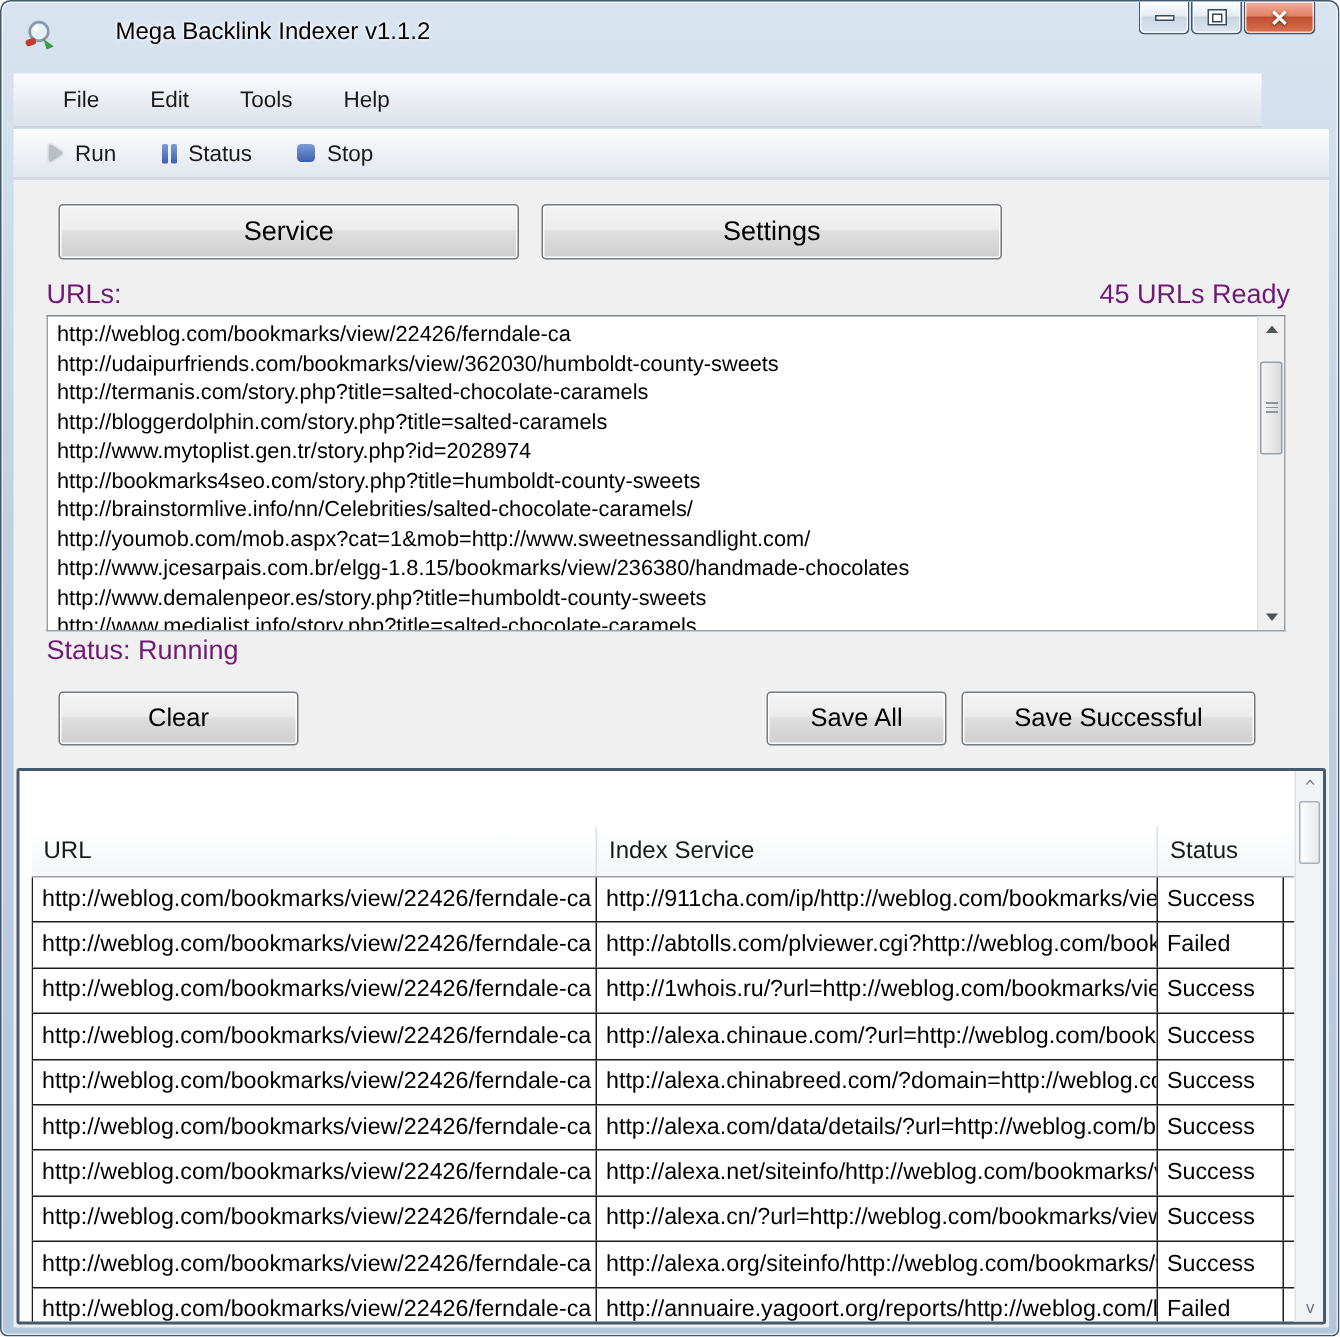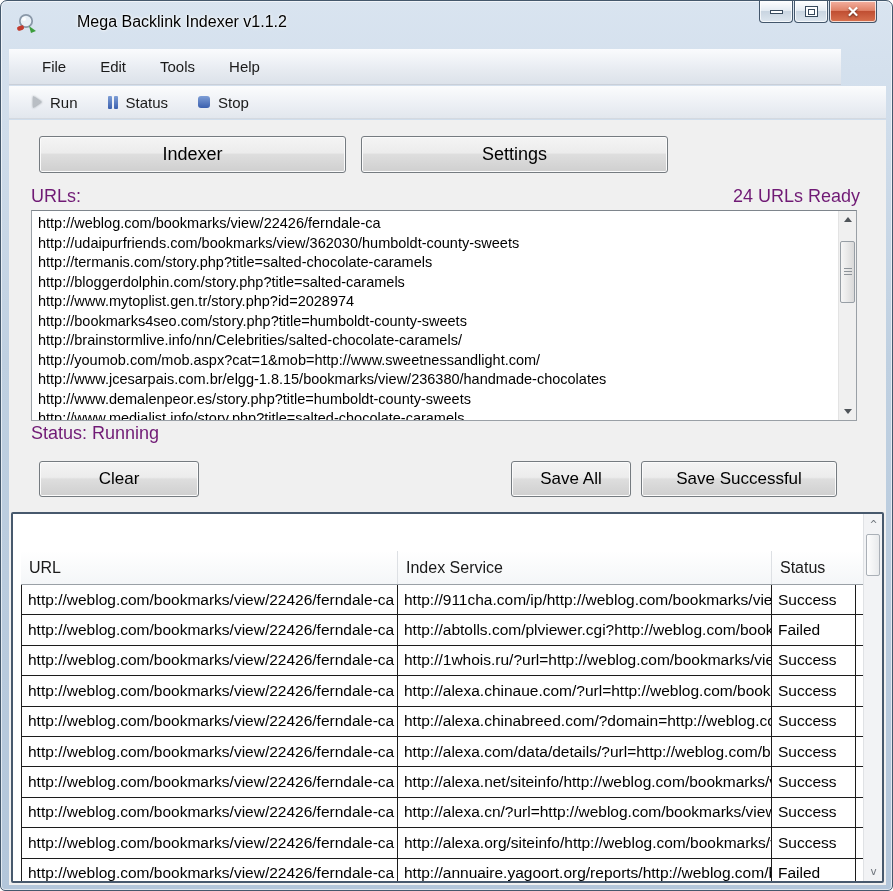--- a/index.html
+++ b/index.html
@@ -192,25 +192,25 @@
       <span>Status</span>
     </div>
     <div class="tool-item">
       <span class="stop-sq"></span>
       <span>Stop</span>
     </div>
   </div>
 
   <div class="client">
 
-    <div class="btn7 btn-indexer">Indexer</div>
+    <div class="btn7 btn-indexer">Service</div>
     <div class="btn7 btn-settings">Settings</div>
 
     <span class="lbl lbl-urls">URLs:</span>
-    <span class="lbl lbl-ready">24 URLs Ready</span>
+    <span class="lbl lbl-ready">45 URLs Ready</span>
 
     <div class="urlbox">
       <div class="url-lines" id="url-lines">http://weblog.com/bookmarks/view/22426/ferndale-ca
 http://udaipurfriends.com/bookmarks/view/362030/humboldt-county-sweets
 http://termanis.com/story.php?title=salted-chocolate-caramels
 http://bloggerdolphin.com/story.php?title=salted-caramels
 http://www.mytoplist.gen.tr/story.php?id=2028974
 http://bookmarks4seo.com/story.php?title=humboldt-county-sweets
 http://brainstormlive.info/nn/Celebrities/salted-chocolate-caramels/
 http://youmob.com/mob.aspx?cat=1&amp;mob=http://www.sweetnessandlight.com/

